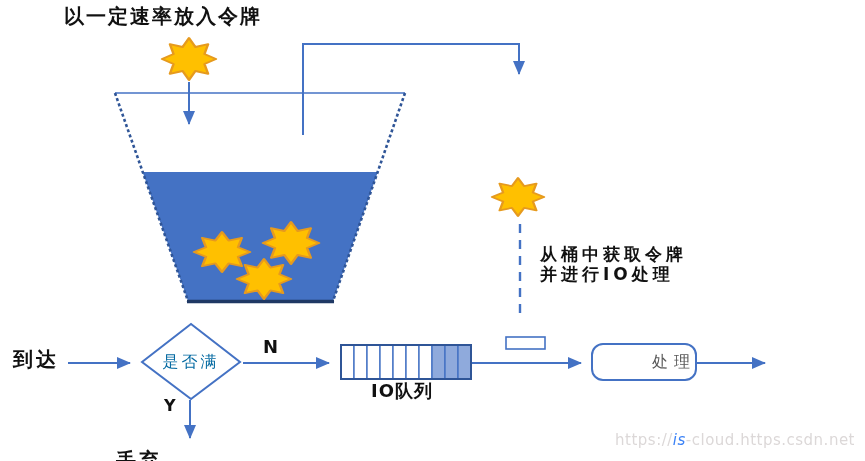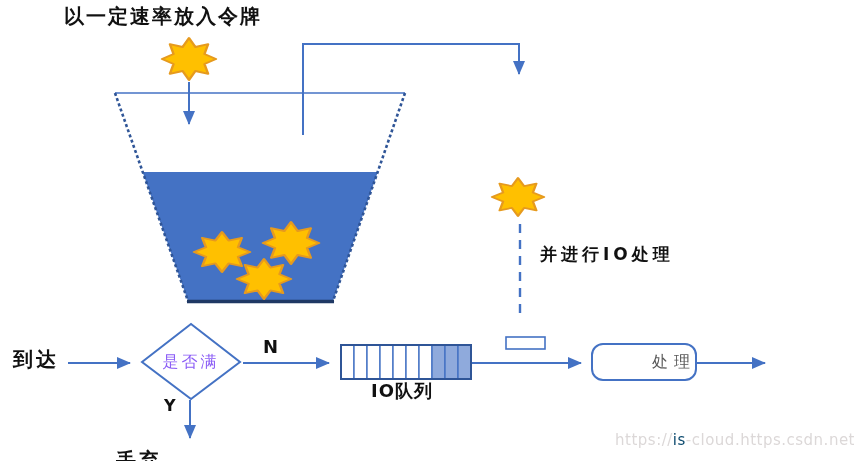--- a/index.html
+++ b/index.html
@@ -6,30 +6,30 @@
   #canvas{
     position:relative;width:865px;height:461px;background:#ffffff;overflow:hidden;
     font-family:"DejaVu Sans","Liberation Sans",sans-serif;
   }
   #diagram-svg{position:absolute;left:0;top:0;}
   .lbl{position:absolute;color:#111;font-weight:bold;white-space:nowrap;}
   .lbl-title{left:64px;top:3px;font-size:20px;letter-spacing:2px;}
   .lbl-note{left:540px;top:244px;font-size:17px;line-height:20px;letter-spacing:4px;}
   .lbl-arrive{left:13px;top:346px;font-size:20px;letter-spacing:3px;}
   .lbl-decision{left:143px;top:352px;width:96px;text-align:center;font-size:16px;
-    font-weight:normal;color:#8b5cf6;letter-spacing:3px;}
+    font-weight:normal;color:#0369a1;letter-spacing:3px;}
   .lbl-n{left:263px;top:336px;font-size:18px;}
   .lbl-y{left:164px;top:396px;font-size:16px;}
   .lbl-discard{left:116px;top:409px;font-size:20px;letter-spacing:3px;margin-top:38px;}
   .lbl-queue{left:371px;top:379px;font-size:18px;letter-spacing:1px;}
   .lbl-process{left:592px;top:352px;width:104px;text-align:right;font-size:16px;
     font-weight:normal;color:#595959;letter-spacing:6px;}
   .watermark{position:absolute;right:10px;top:431px;font-size:15px;font-weight:normal;
     color:#dcd8d8;letter-spacing:0.5px;}
-  .watermark .wm-red{color:#0c4a6e;}
+  .watermark .wm-red{color:#3b82f6;font-style:italic;}
 </style>
 </head>
 <body>
 
 <div id="canvas">
 
   <svg id="diagram-svg" width="865" height="461" viewBox="0 0 865 461">
     <defs>
       <marker id="arrow" markerWidth="7" markerHeight="6" refX="6.5" refY="3" orient="auto">
         <path d="M0,0 L7,3 L0,6 Z" fill="#4472C4"></path>
@@ -78,20 +78,21 @@
       </g>
     <rect x="341" y="345" width="130" height="34" fill="none" stroke="#2F5597" stroke-width="2"></rect>
 
     <line x1="472" y1="363" x2="581" y2="363" stroke="#4472C4" stroke-width="2" marker-end="url(#arrow)"></line>
     <rect x="592" y="344" width="104" height="36" rx="11" fill="#ffffff" stroke="#4472C4" stroke-width="2"></rect>
     <line x1="697" y1="363" x2="765" y2="363" stroke="#4472C4" stroke-width="2" marker-end="url(#arrow)"></line>
   </svg>
 
   <div class="lbl lbl-title">以一定速率放入令牌</div>
   <div class="lbl lbl-note">
+    <div>从桶中获取令牌</div>
     <div>并进行IO处理</div>
   </div>
   <div class="lbl lbl-arrive">到达</div>
   <div class="lbl lbl-decision">是否满</div>
   <div class="lbl lbl-n">N</div>
   <div class="lbl lbl-y">Y</div>
   <div class="lbl lbl-discard">丢弃</div>
   <div class="lbl lbl-queue">IO队列</div>
   <div class="lbl lbl-process">处理</div>
 

